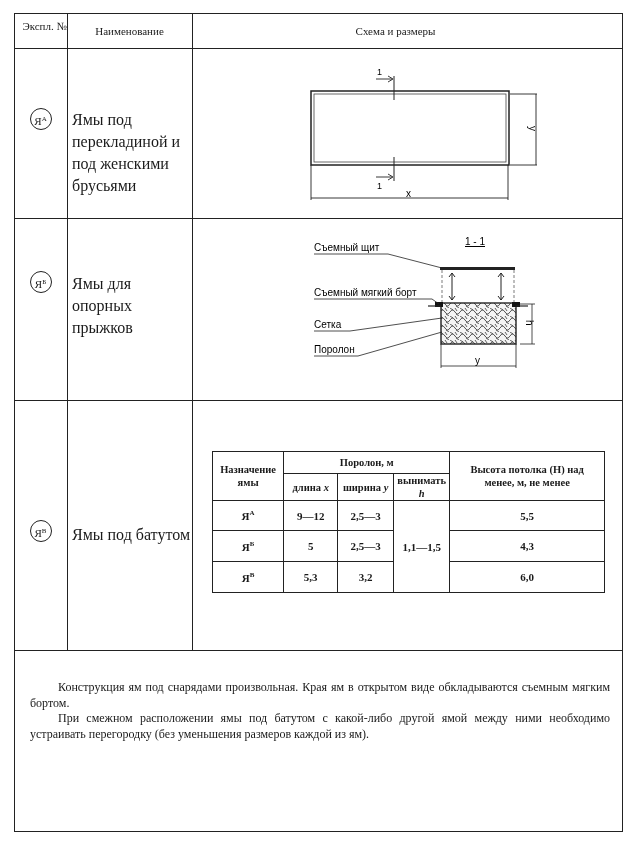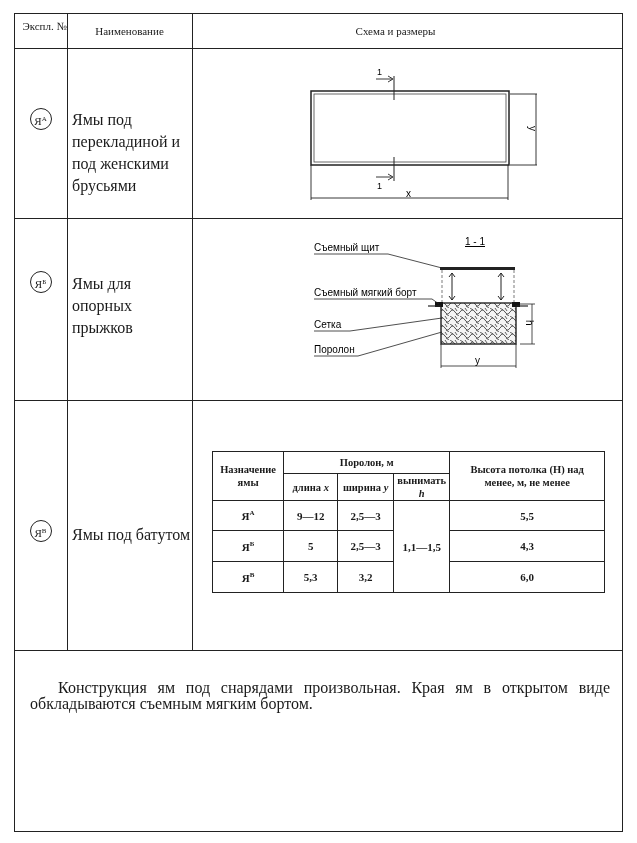--- a/index.html
+++ b/index.html
@@ -14,21 +14,21 @@
   .badge { display: inline-block; width: 20px; height: 20px; border: 1.2px solid #222;
            border-radius: 50%; font-size: 11px; line-height: 20px; text-align: center; }
   .badge sup { font-size: 7px; vertical-align: 4px; }
   .name-cell { position: absolute; left: 72px; width: 118px; font-size: 16px; line-height: 22px; }
   svg text { font-family: "Liberation Sans", "DejaVu Sans", sans-serif; }
   table.dims { position: absolute; left: 212px; top: 451px; width: 393px; border-collapse: collapse;
                font-size: 11px; }
   table.dims td, table.dims th { border: 1.2px solid #222; text-align: center; font-weight: bold;
                                   padding: 0; }
   table.dims th { font-size: 10.5px; line-height: 13px; }
-  .notes { position: absolute; left: 30px; top: 680px; width: 580px; font-size: 16px; line-height: 15.5px; }
+  .notes { position: absolute; left: 30px; top: 680px; width: 580px; font-size: 12px; line-height: 15.5px; }
   .notes p { margin: 0; text-indent: 28px; text-align: justify; }
   i { font-style: italic; }
 </style>
 </head>
 <body>
 
 <div class="frame"></div>
 <div class="hline" style="top:48px"></div>
 <div class="hline" style="top:218px"></div>
 <div class="hline" style="top:400px"></div>
@@ -160,13 +160,14 @@
     <td><span>Я</span><sup style="font-size:7px">В</sup></td>
     <td>5,3</td>
     <td>3,2</td>
     <td>6,0</td>
   </tr>
 </tbody>
   </table>
 
 <div class="notes">
   <p>Конструкция ям под снарядами произвольная. Края ям в открытом виде обкладываются съемным мягким бортом.</p>
+  <p>При смежном расположении ямы под батутом с какой-либо другой ямой между ними необходимо устраивать перегородку (без уменьшения размеров каждой из ям).</p>
 </div>
 
 </body></html>

